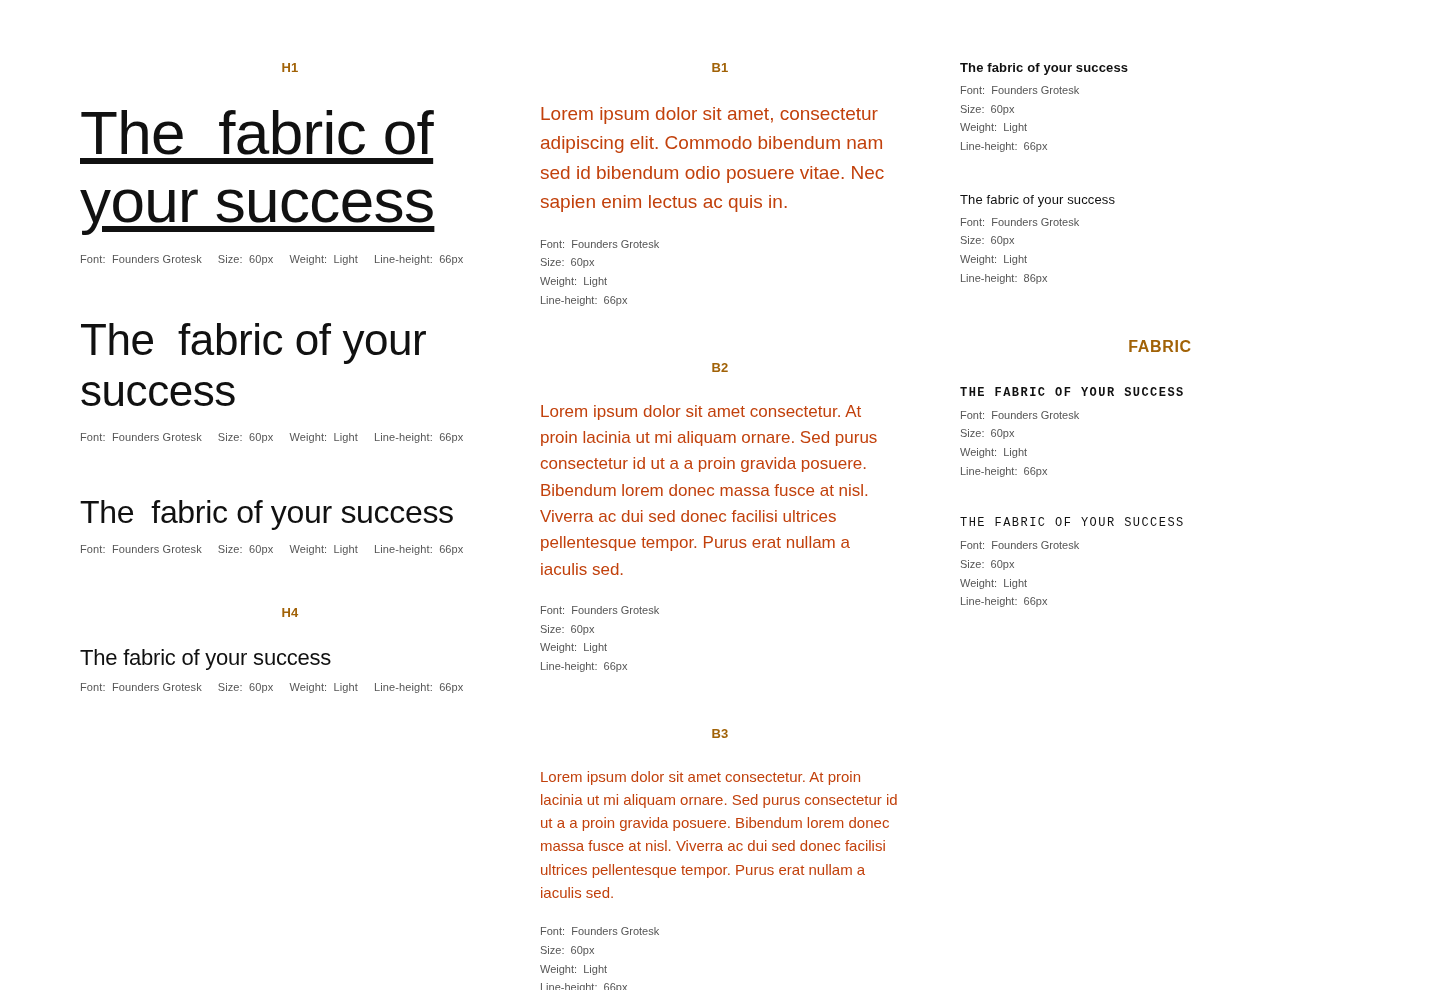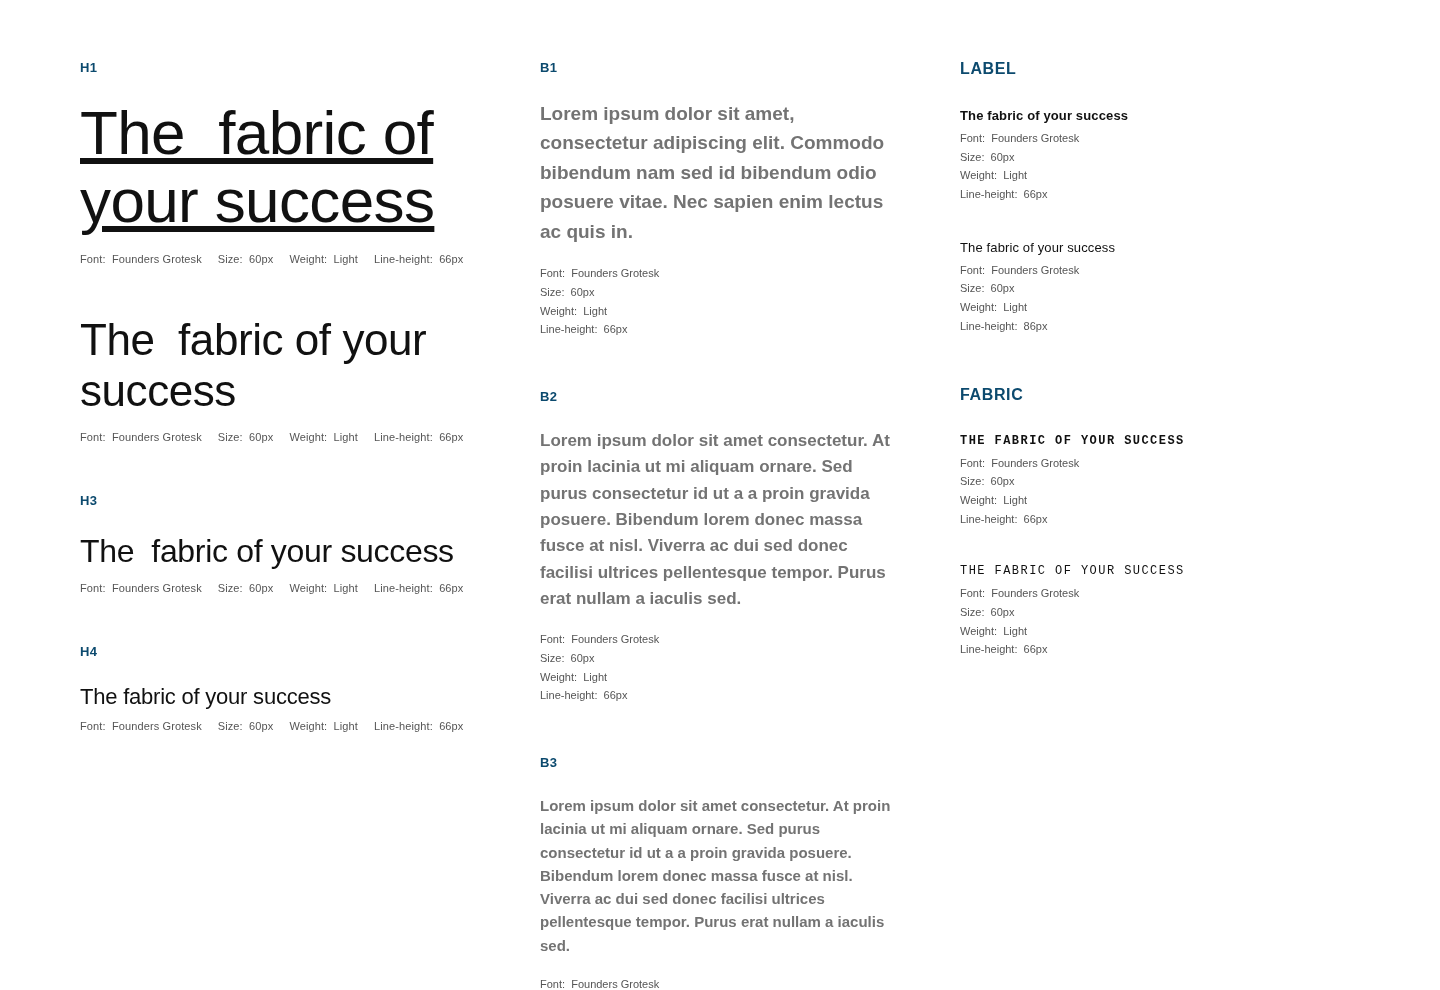--- a/index.html
+++ b/index.html
@@ -38,22 +38,23 @@
       flex: 1;
       min-width: 280px;
     }
 
     
     .section-label {
       font-family: Arial, Helvetica, sans-serif;
       font-weight: 700;
       font-size: 13px;
       letter-spacing: 0.02em;
-      color: #0c4a6e;
+      color: #a16207;
       margin-bottom: 24px;
+      text-align: center;
     }
 
     .section-label.large {
       font-size: 16px;
       letter-spacing: 0.04em;
       margin-bottom: 30px;
     }
 
     
     .specimen-h1 {
@@ -111,25 +112,25 @@
       margin-bottom: 50px;
     }
 
     .section-block-last {
       margin-bottom: 0;
     }
 
     
     .body-copy {
       font-family: 'Helvetica Neue', Helvetica, Arial, sans-serif;
-      font-weight: 700;
+      font-weight: 400;
       font-size: 19px;
       line-height: 1.55;
       margin-bottom: 18px;
-      color: #737373;
+      color: #c2410c;
     }
 
     .body-copy.b2 {
       font-size: 17px;
     }
 
     .body-copy.b3 {
       font-size: 15px;
     }
 
@@ -205,21 +206,20 @@
       <div class="specimen-h2">The&nbsp; fabric of your success</div>
       <div class="meta-info">
         <span>Font:&nbsp; Founders Grotesk</span>
         <span>Size:&nbsp; 60px</span>
         <span>Weight:&nbsp; Light</span>
         <span>Line-height:&nbsp; 66px</span>
       </div>
     </div>
 
     <div class="section-block">
-      <div class="section-label">H3</div>
       <div class="specimen-h3">The&nbsp; fabric of your success</div>
       <div class="meta-info">
         <span>Font:&nbsp; Founders Grotesk</span>
         <span>Size:&nbsp; 60px</span>
         <span>Weight:&nbsp; Light</span>
         <span>Line-height:&nbsp; 66px</span>
       </div>
     </div>
 
     <div class="section-block section-block-last">
@@ -268,21 +268,20 @@
         <div>Weight:&nbsp; Light</div>
         <div>Line-height:&nbsp; 66px</div>
       </div>
     </div>
 
   </div>
 
   <div class="col-right">
 
     <div class="section-block">
-      <div class="section-label large">LABEL</div>
 
       <div class="label-block">
         <div class="label-specimen">The  fabric of your success</div>
         <div class="meta-stacked">
           <div>Font:&nbsp; Founders Grotesk</div>
           <div>Size:&nbsp; 60px</div>
           <div>Weight:&nbsp; Light</div>
           <div>Line-height:&nbsp; 66px</div>
         </div>
       </div>

